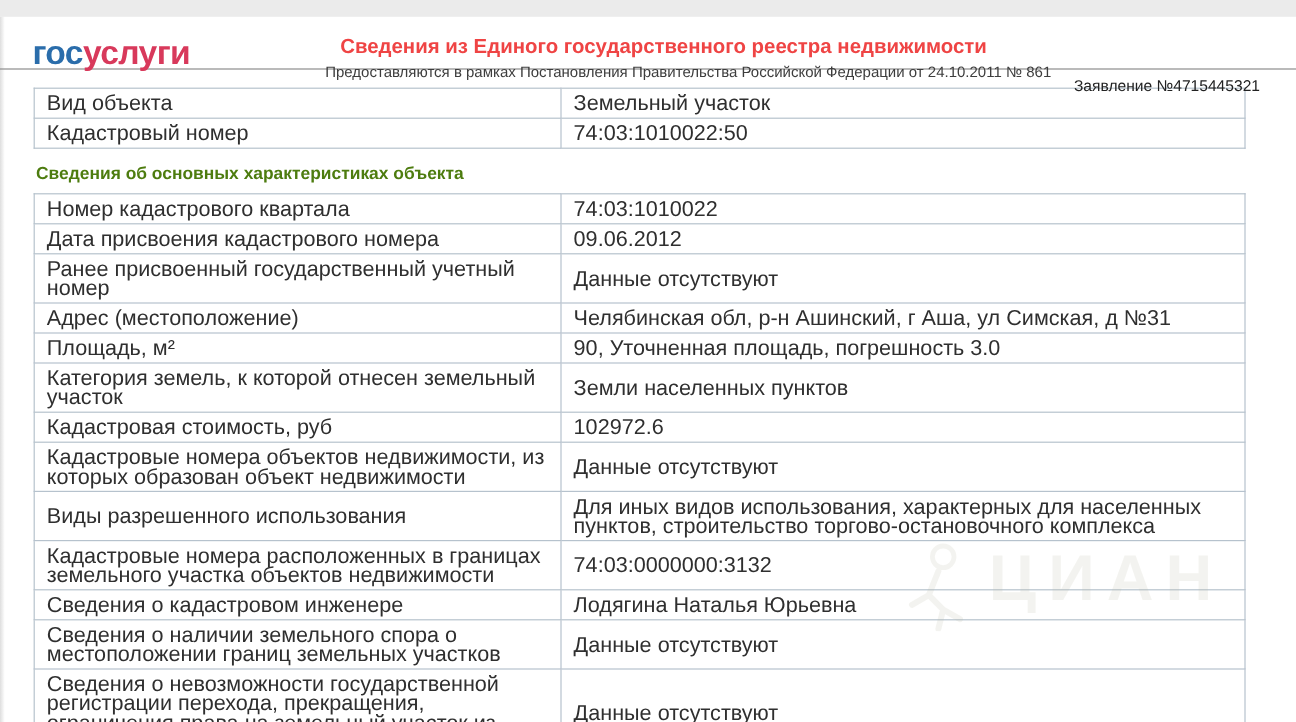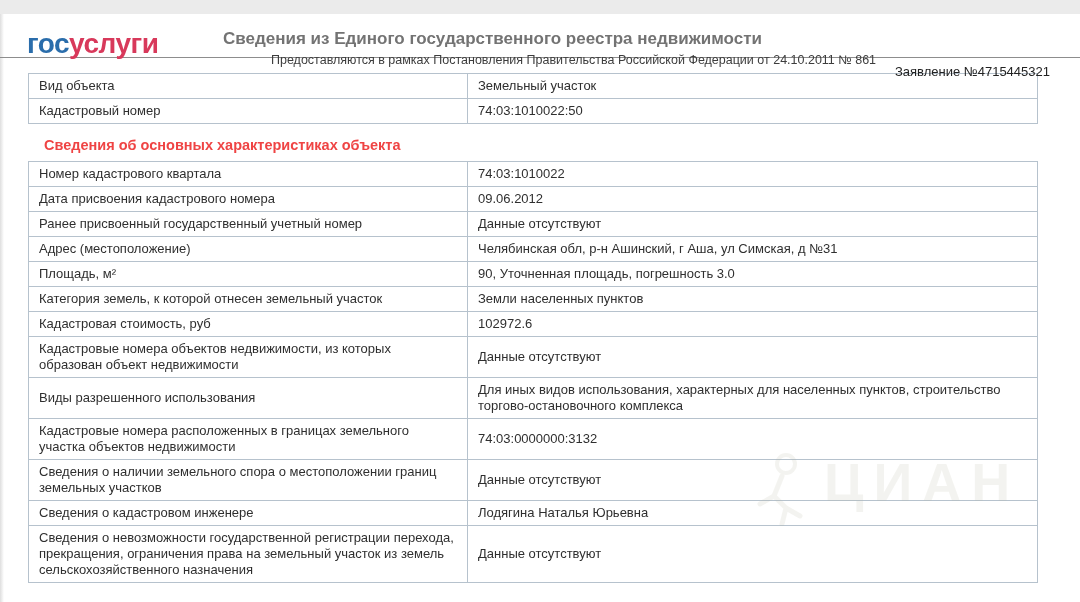--- a/index.html
+++ b/index.html
@@ -34,22 +34,23 @@
     font-size: 28px; font-weight: 700;
     letter-spacing: -0.5px;
     line-height: 30px;
     width: 196px; flex: 0 0 auto;
     white-space: nowrap;
   }
   .logo .p1 { color: #2a6dab; }
   .logo .p2 { color: #d8395b; }
   .header-center { flex: 1 1 auto; padding-top: 0; }
   .doc-title {
-    font-size: 17px; font-weight: 700; color: #737373;
+    font-size: 17px; font-weight: 700; color: #ef4444;
     line-height: 19px;
+    text-align: center;
   }
   .doc-subtitle {
     font-size: 12.5px; color: #3d3d3d;
     margin-top: 5px; line-height: 15px; margin-left: 48px;
   }
   .application {
     flex: 0 0 auto;
     font-size: 13px; color: #222;
     padding-top: 3px;
     margin-left: 12px;
@@ -61,35 +62,35 @@
   table.info {
     border-collapse: collapse;
     table-layout: fixed;
     width: 1009px;
     margin-left: 28px;
     background: #ffffff;
   }
   table.info { border: 1px solid #9fafbd; }
   table.info td {
     border: 1px solid #b6c2cd;
-    font-size: 13px;
+    font-size: 18px;
     line-height: 16px;
     padding: 4px 10px;
     height: 25px;
     vertical-align: middle;
     color: #2f2f2f;
   }
   td.c-label { width: 439px; }
   td.c-value { width: 570px; }
 
   .summary-table { margin-top: 15px; }
 
   .section-heading {
-    font-size: 14.5px; font-weight: 700; color: #ef4444;
-    margin: 12px 0 6px 44px;
+    font-size: 14.5px; font-weight: 700; color: #4d7c0f;
+    margin: 12px 0 6px 30px;
     line-height: 19px;
   }
 
   
   .watermark {
     position: absolute;
     left: 752px; top: 452px;
     display: flex; align-items: flex-start;
     pointer-events: none;
     opacity: 0.16;
@@ -185,27 +186,27 @@
     <td class="c-value">Для иных видов использования, характерных для населенных пунктов, строительство торгово-остановочного комплекса</td>
   </tr>
 
 
   <tr>
     <td class="c-label">Кадастровые номера расположенных в границах земельного участка объектов недвижимости</td>
     <td class="c-value">74:03:0000000:3132</td>
   </tr>
 
   <tr>
-    <td class="c-label">Сведения о наличии земельного спора о местоположении границ земельных участков</td>
-    <td class="c-value">Данные отсутствуют</td>
-  </tr>
-
-  <tr>
     <td class="c-label">Сведения о кадастровом инженере</td>
     <td class="c-value">Лодягина Наталья Юрьевна</td>
+  </tr>
+
+  <tr>
+    <td class="c-label">Сведения о наличии земельного спора о местоположении границ земельных участков</td>
+    <td class="c-value">Данные отсутствуют</td>
   </tr>
 
   <tr>
     <td class="c-label">Сведения о невозможности государственной регистрации перехода, прекращения, ограничения права на земельный участок из земель сельскохозяйственного назначения</td>
     <td class="c-value">Данные отсутствуют</td>
   </tr>
 
 </tbody>
   </table>
 

